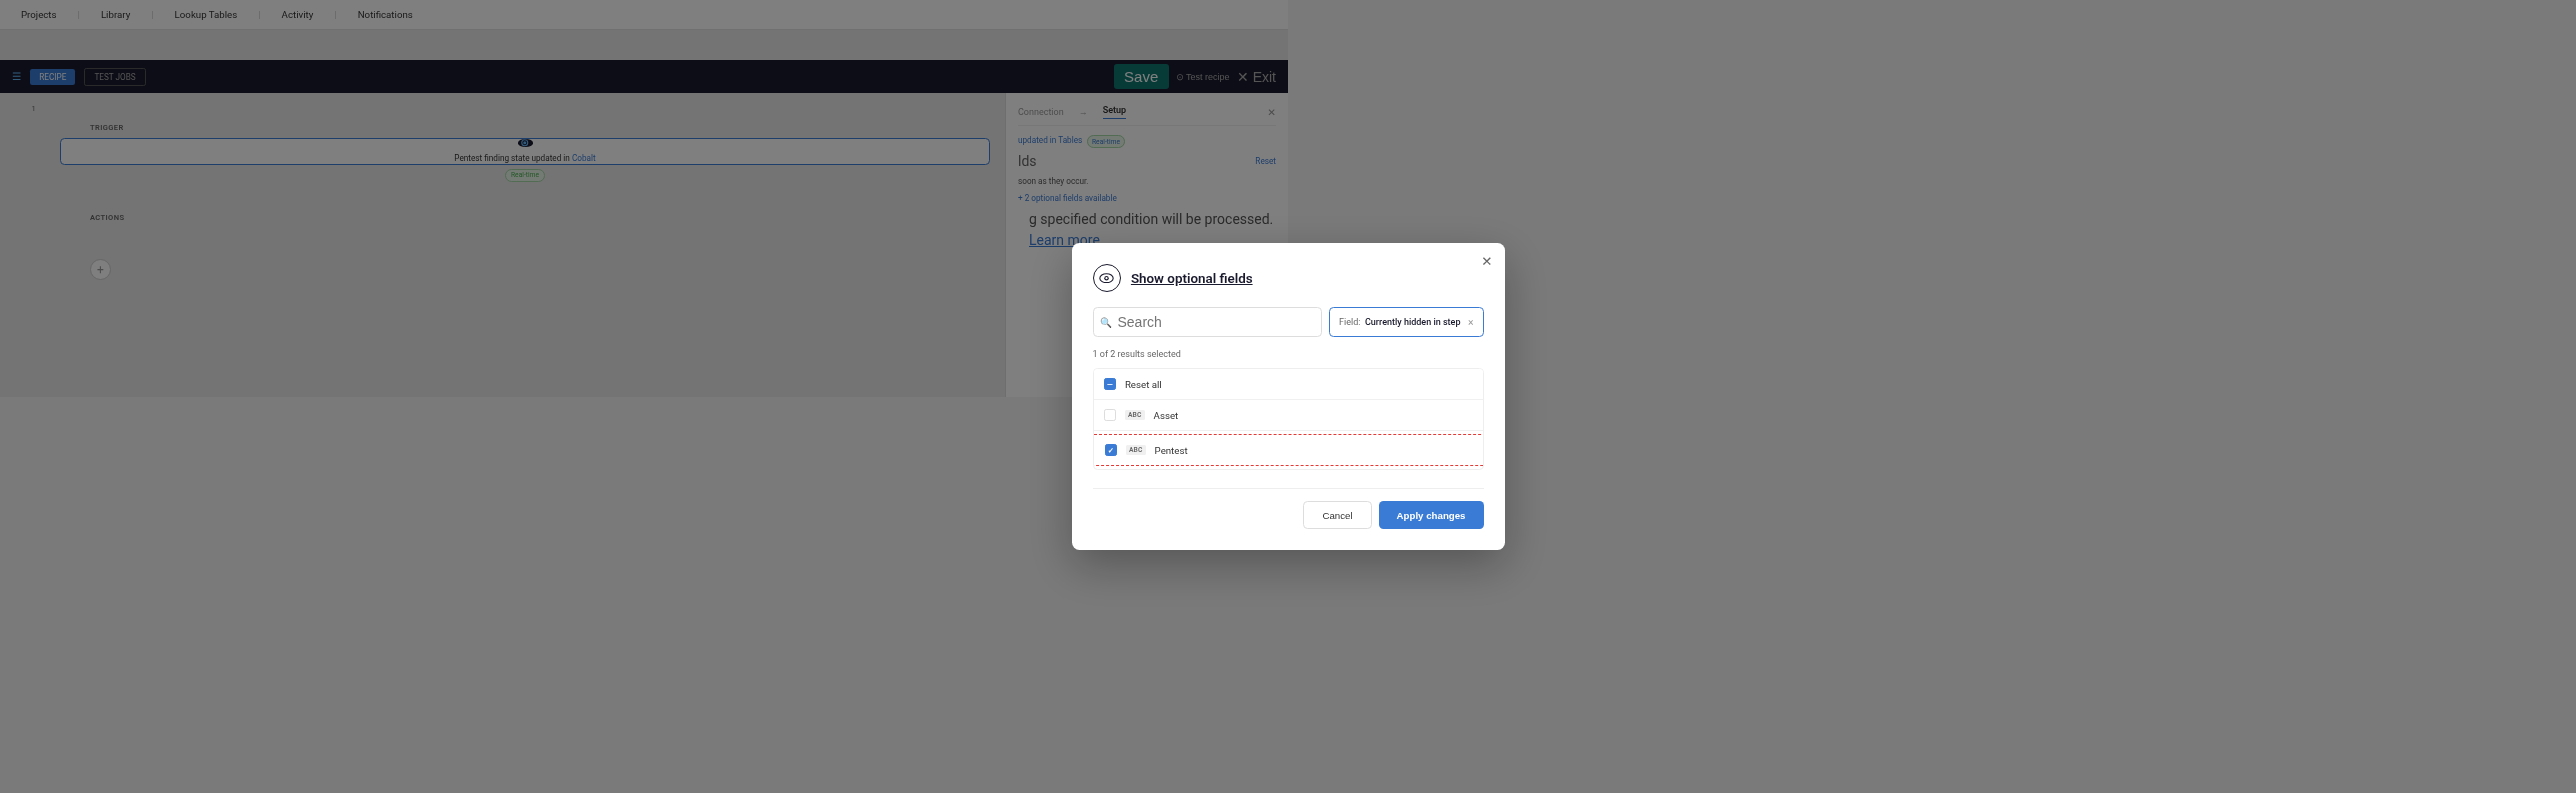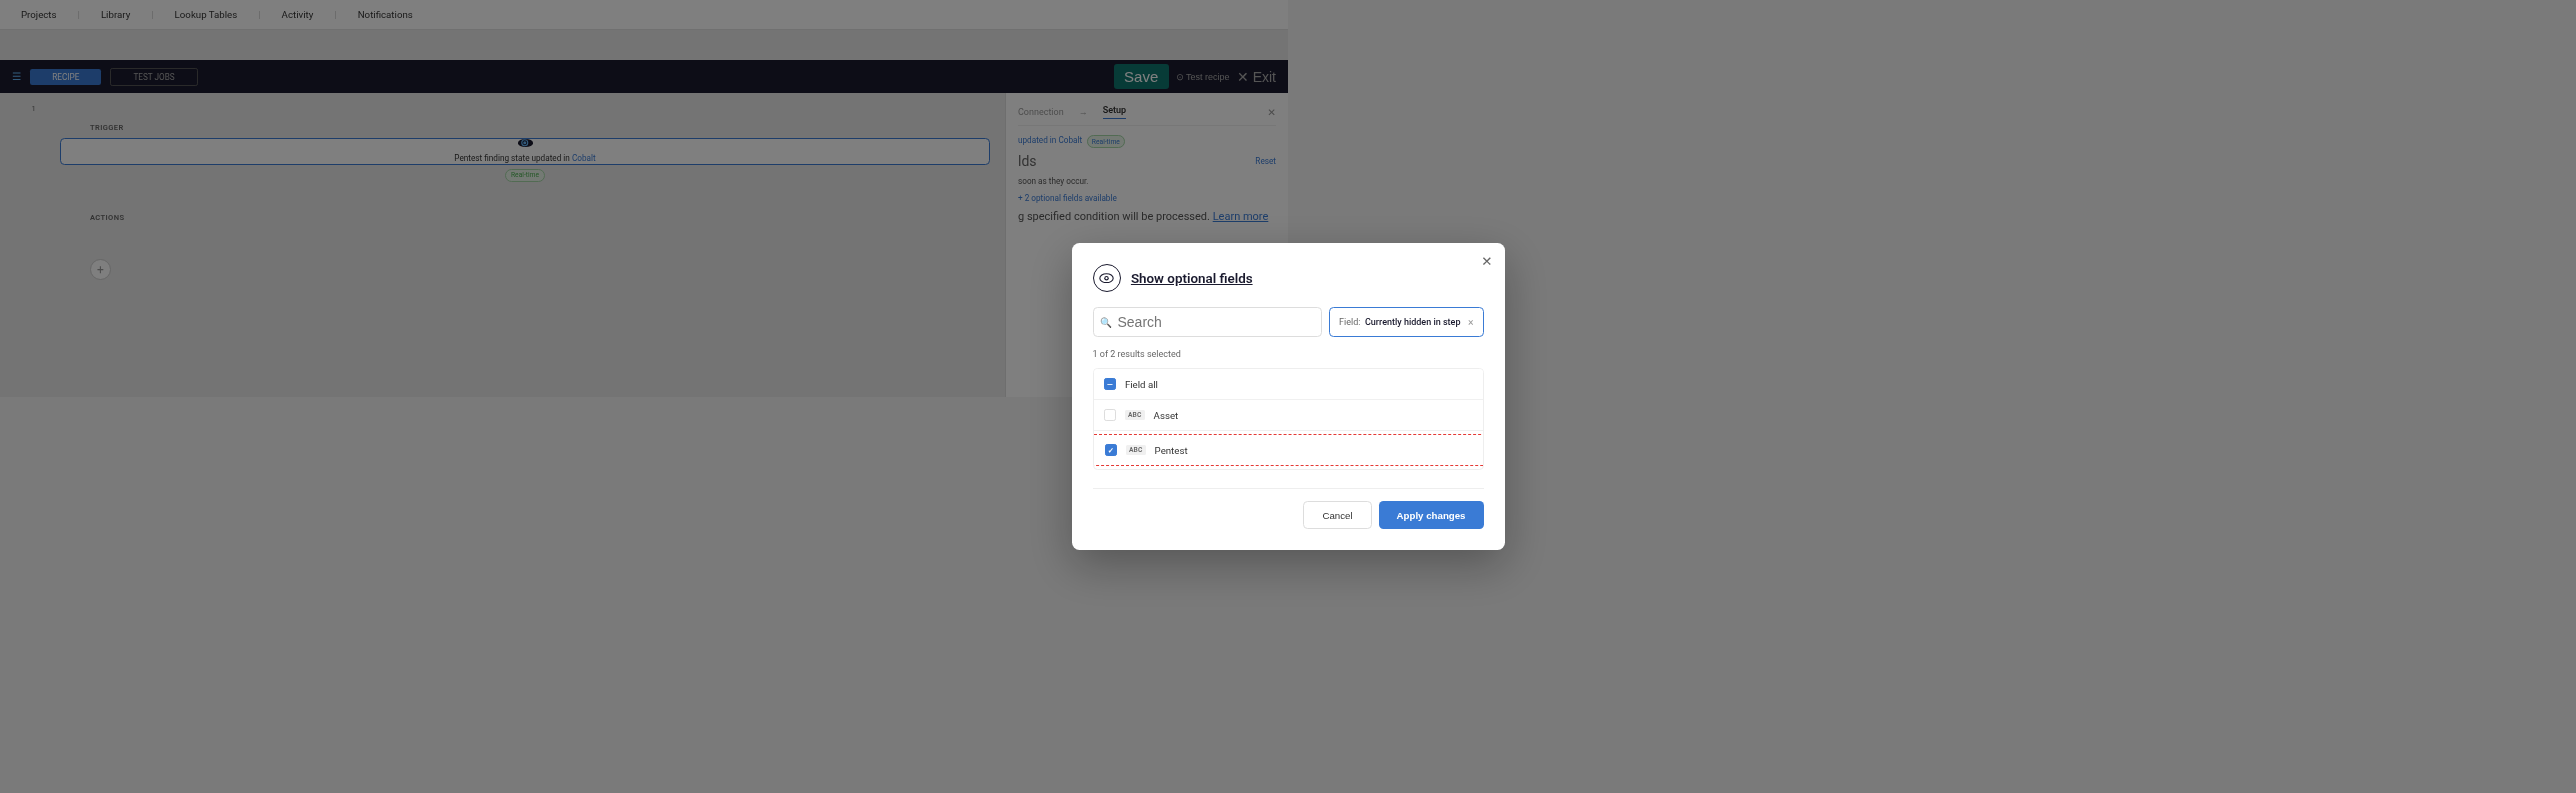--- a/index.html
+++ b/index.html
@@ -65,21 +65,21 @@
     }
     .recipe-header-title {
       color: #fff;
       font-size: 9px;
       flex: 1;
     }
     .recipe-header-title span {
       color: #64b5f6;
     }
     .recipe-tab {
-      padding: 3px 22px;
+      padding: 3px 9px;
       font-size: 8.2px;
       border-radius: 2.2px;
       cursor: pointer;
     }
     .recipe-tab.active {
       background: #3a7bd5;
       color: #fff;
     }
     .recipe-tab.inactive {
       background: transparent;
@@ -282,23 +282,24 @@
       line-height: 1.5;
       margin-bottom: 6px;
     }
     .optional-fields-btn {
       font-size: 8.2px;
       color: #3a7bd5;
       cursor: pointer;
       margin-bottom: 6px;
     }
     .panel-learn {
-      font-size: 11px;
+      font-size: 14px;
       color: #555;
       line-height: 1.5;
+      margin-left: 11px;
     }
     .panel-learn a {
       color: #3a7bd5;
     }
 
     
     .overlay {
       position: fixed;
       top: 0;
       left: 0;
@@ -568,21 +569,21 @@
   </div>
 
   <div class="right-panel">
     <div class="panel-tabs">
       <span class="panel-tab">Connection</span>
       <span class="panel-arrow">→</span>
       <span class="panel-tab active">Setup</span>
       <span class="panel-close">✕</span>
     </div>
     <div class="panel-subtitle">
-      <span>updated in Cobalt</span>
+      <span>updated in Tables</span>
       <span class="real-time-badge-sm">Real-time</span>
     </div>
     <div class="fields-row">
       <span class="fields-label">lds</span>
       <span class="reset-link">Reset</span>
     </div>
     <div class="panel-description">soon as they occur.</div>
     <div class="optional-fields-btn">+ 2 optional fields available</div>
     <div class="panel-learn">
       <span>g specified condition will be processed.</span>
@@ -620,21 +621,21 @@
     </div>
 
     <div class="results-info">1 of 2 results selected</div>
 
     <div class="options-list">
 
       <div class="option-item select-all">
         <div class="checkbox partial">
           <span class="checkbox-minus">—</span>
         </div>
-        <span class="option-label">Field all</span>
+        <span class="option-label">Reset all</span>
       </div>
 
       <div class="option-item">
         <div class="checkbox"></div>
         <span class="abc-badge">ABC</span>
         <span class="option-label">Asset</span>
       </div>
 
       <div class="dashed-highlight">
         <div class="option-item">

